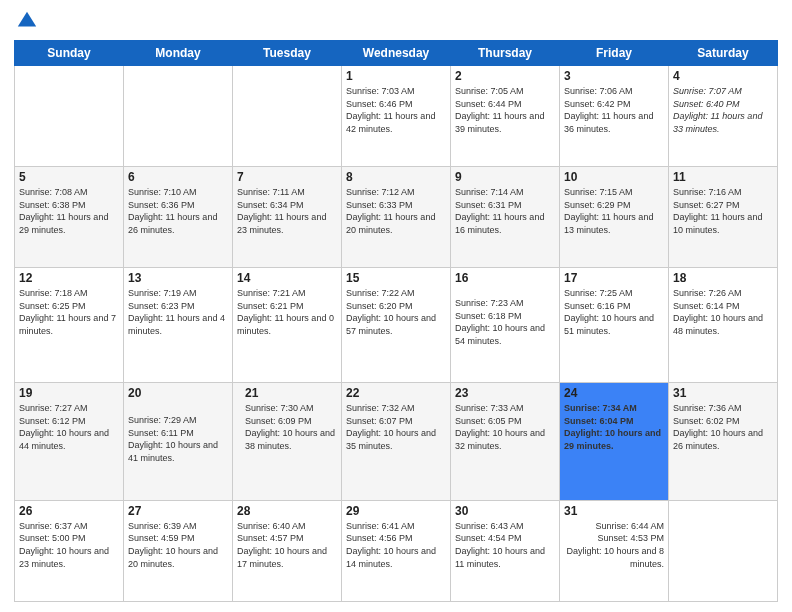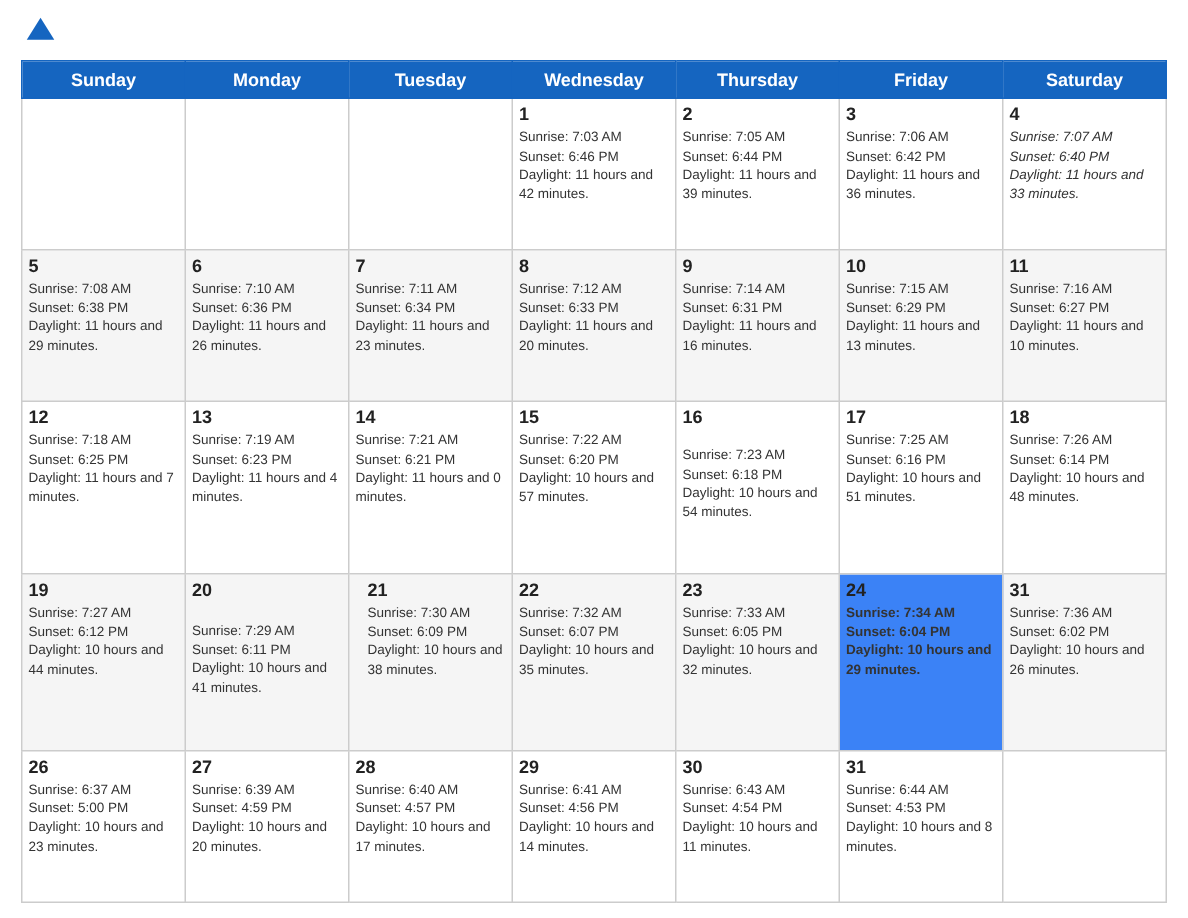--- a/index.html
+++ b/index.html
@@ -325,21 +325,21 @@
 Daylight: 10 hours and 14 minutes.</div>
           </td>
           <td>
             <div class="day-number">30</div>
             <div class="day-info" style="white-space: pre-line;">Sunrise: 6:43 AM
 Sunset: 4:54 PM
 Daylight: 10 hours and 11 minutes.</div>
           </td>
           <td>
             <div class="day-number">31</div>
-            <div class="day-info" style="white-space: pre-line;">Sunrise: 6:44 AM
+            <div class="day-info" style="white-space: pre-line; text-align: right;">Sunrise: 6:44 AM
 Sunset: 4:53 PM
 Daylight: 10 hours and 8 minutes.</div>
           </td>
           <td class="empty-cell"></td>
         </tr>
       </tbody>
   </table>
 </div>
 
 </body></html>

